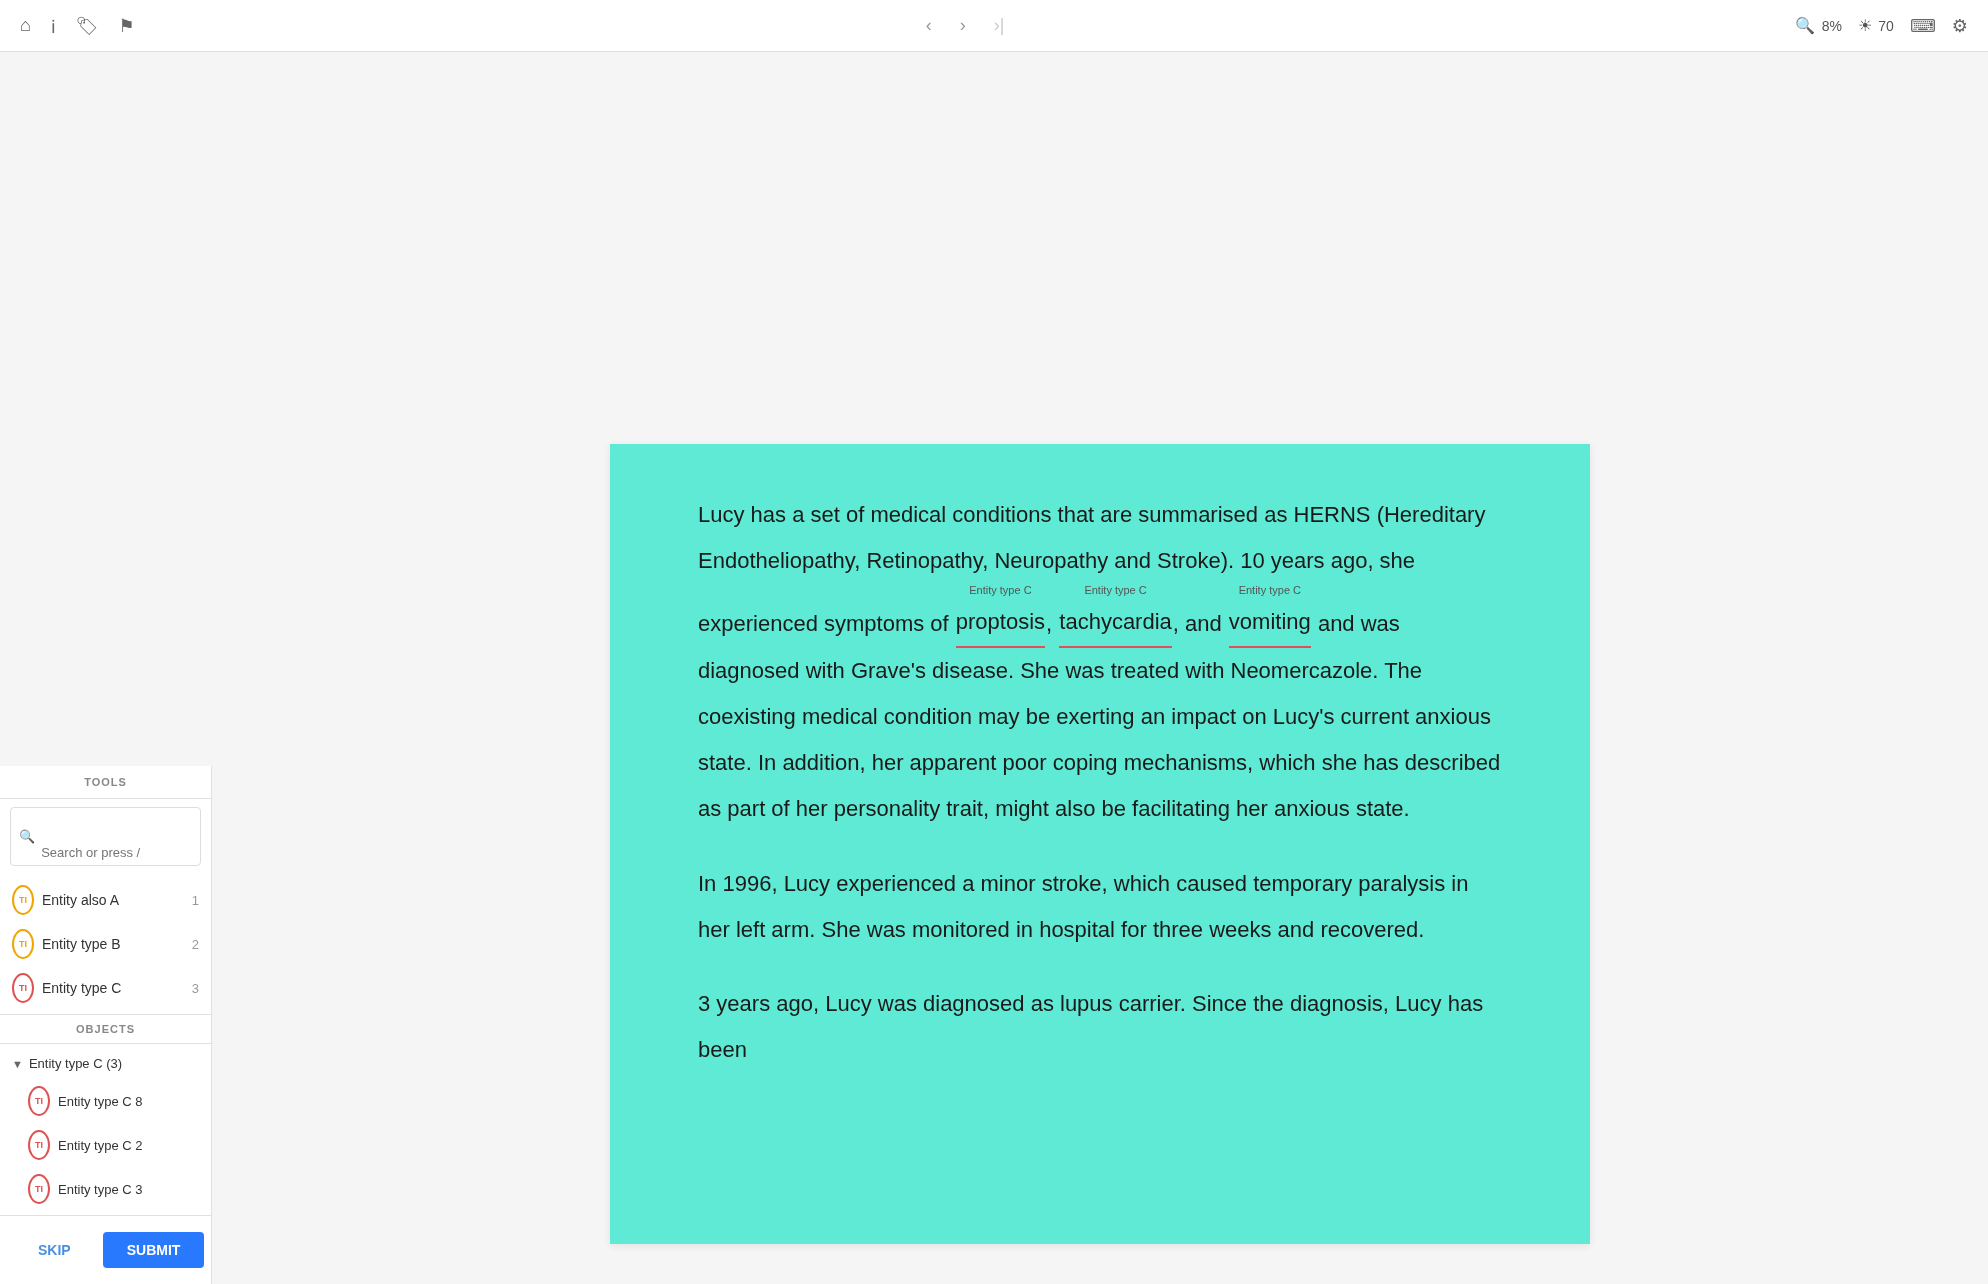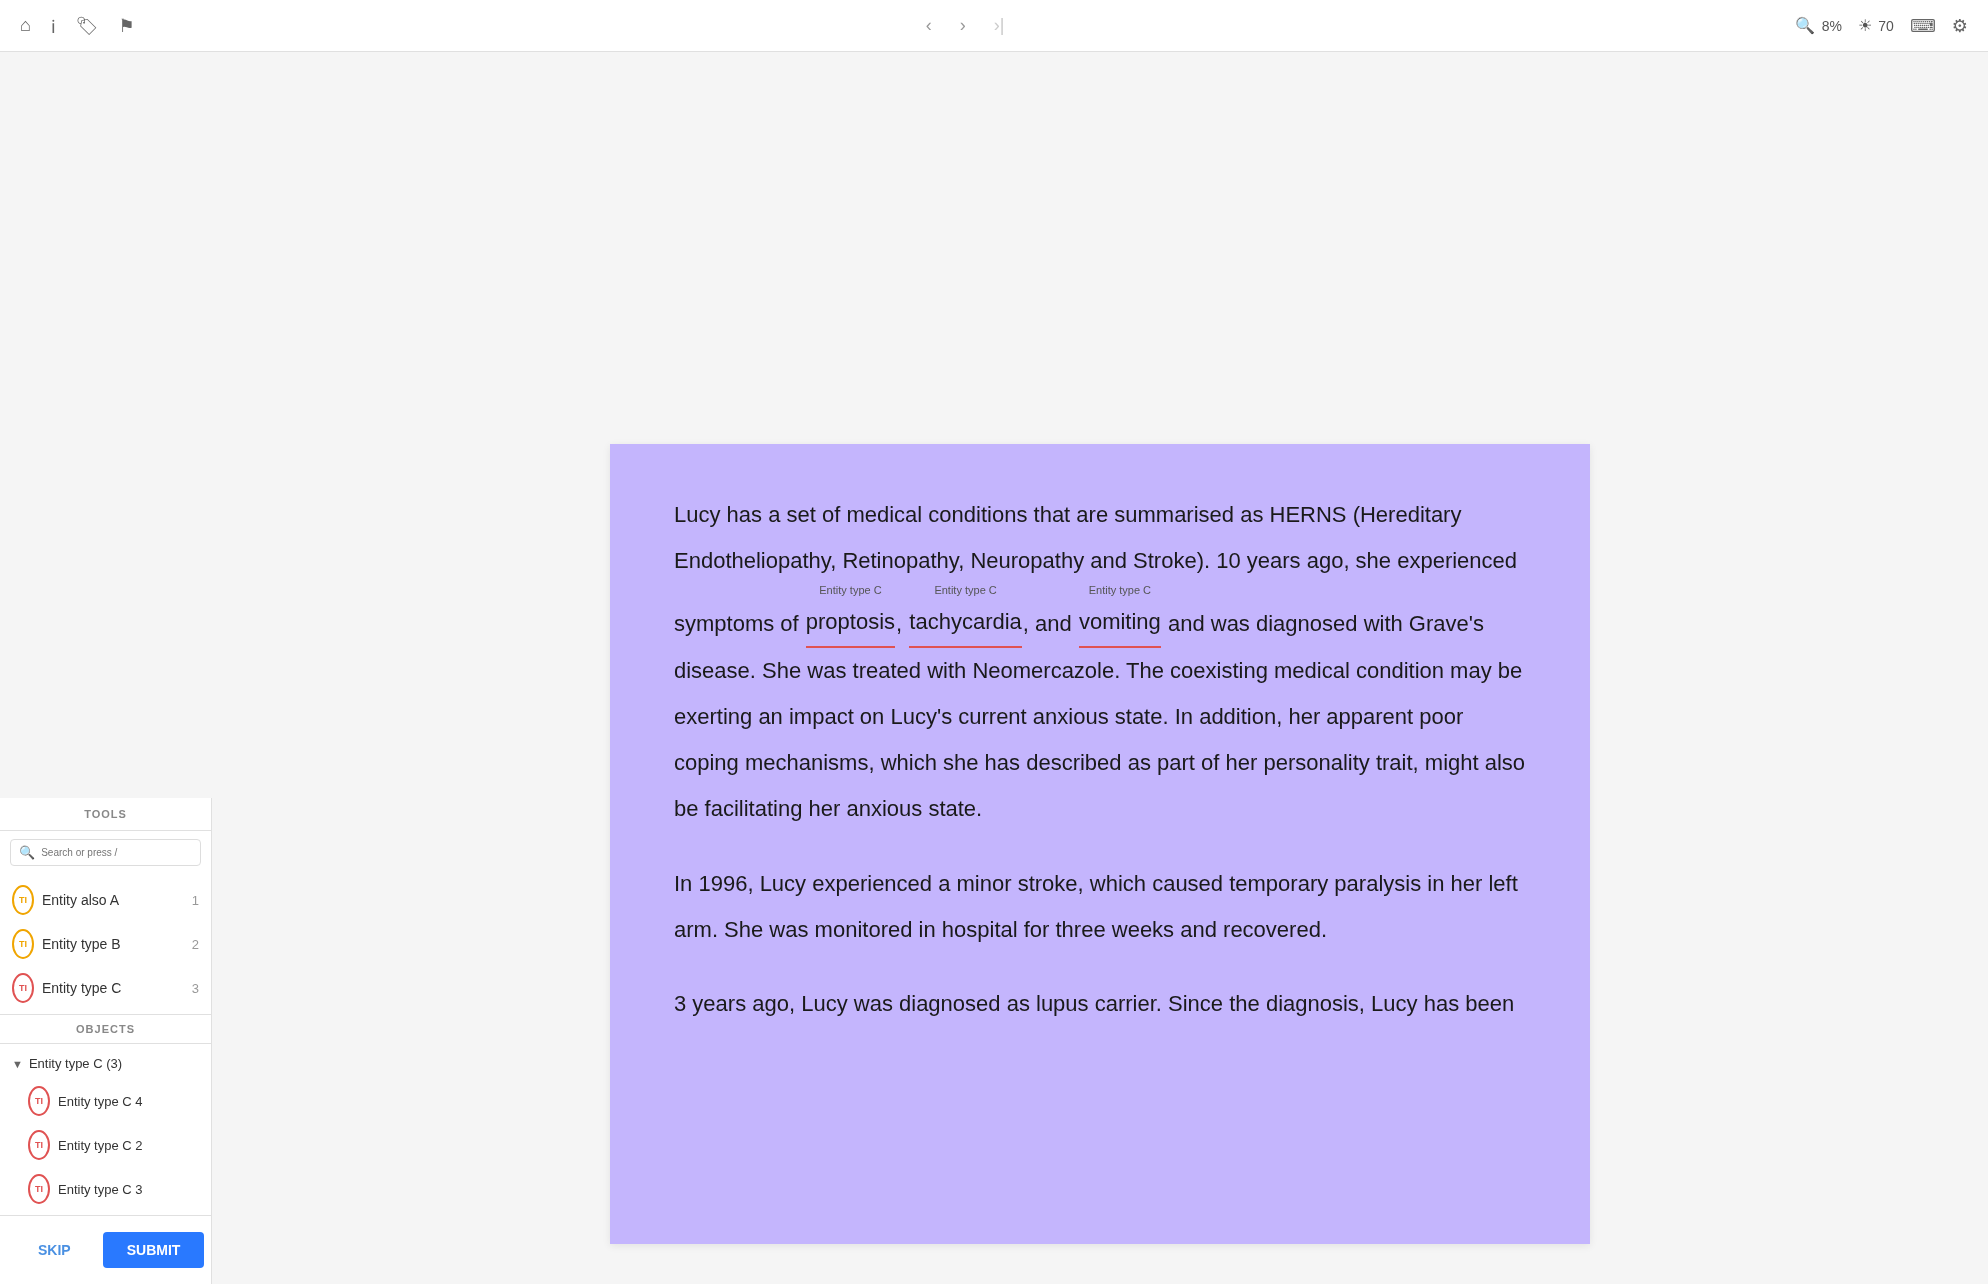--- a/index.html
+++ b/index.html
@@ -30,21 +30,21 @@
     }
     .sidebar-section-title {
       text-align: center; font-size: 11px; font-weight: 700; letter-spacing: 1px;
       color: #888; padding: 10px 0; border-bottom: 1px solid #e0e0e0; text-transform: uppercase;
     }
     .search-box {
       display: flex; align-items: center; margin: 8px 10px;
       border: 1px solid #ddd; border-radius: 4px; padding: 5px 8px; gap: 6px;
     }
     .search-box input {
-      border: none; outline: none; font-size: 10px; color: #999; width: 100%; background: transparent;
+      border: none; outline: none; font-size: 13px; color: #999; width: 100%; background: transparent; margin-top: 32px;
     }
     .search-icon { color: #aaa; font-size: 13px; }
     .entity-list { list-style: none; padding: 4px 0; }
     .entity-list li {
       display: flex; align-items: center; padding: 7px 12px;
       font-size: 14px; color: #333; justify-content: space-between; cursor: pointer;
     }
     .entity-left { display: flex; align-items: center; gap: 8px; }
     .entity-badge {
       width: 22px; height: 30px; border-radius: 50%; border: 2px solid;
@@ -84,22 +84,22 @@
       background: #2979ff; color: #fff; border: none; border-radius: 4px;
       font-size: 14px; font-weight: 600; padding: 10px 24px; cursor: pointer; flex: 1;
     }
 
     
     .doc-area {
       flex: 1; overflow-y: auto; background: #f5f5f5;
       display: flex; justify-content: center; padding: 40px 20px;
     }
     .doc-page {
-      background: #c4b5fd; width: 100%; max-width: 980px;
-      padding: 48px 64px; box-shadow: 0 2px 8px rgba(0,0,0,0.08);
+      background: #5eead4; width: 100%; max-width: 980px;
+      padding: 48px 88px; box-shadow: 0 2px 8px rgba(0,0,0,0.08);
       min-height: 800px;
       margin-top: 8px;
     }
     .doc-text {
       font-size: 22px; line-height: 2.1; color: #1a1a1a;
     }
     .doc-text p { margin-bottom: 28px; }
 
     
     .annotation-wrap {
@@ -182,21 +182,21 @@
 
     <div class="objects-section-title">OBJECTS</div>
 
     <div class="objects-list">
       <div class="objects-group-header">
         <span class="chevron">▼</span>
         <span>Entity type C (3)</span>
       </div>
       <div class="object-item">
         <div class="entity-badge badge-c">TI</div>
-        <span>Entity type C 4</span>
+        <span>Entity type C 8</span>
       </div>
       <div class="object-item">
         <div class="entity-badge badge-c">TI</div>
         <span>Entity type C 2</span>
       </div>
       <div class="object-item">
         <div class="entity-badge badge-c">TI</div>
         <span>Entity type C 3</span>
       </div>
     </div>

